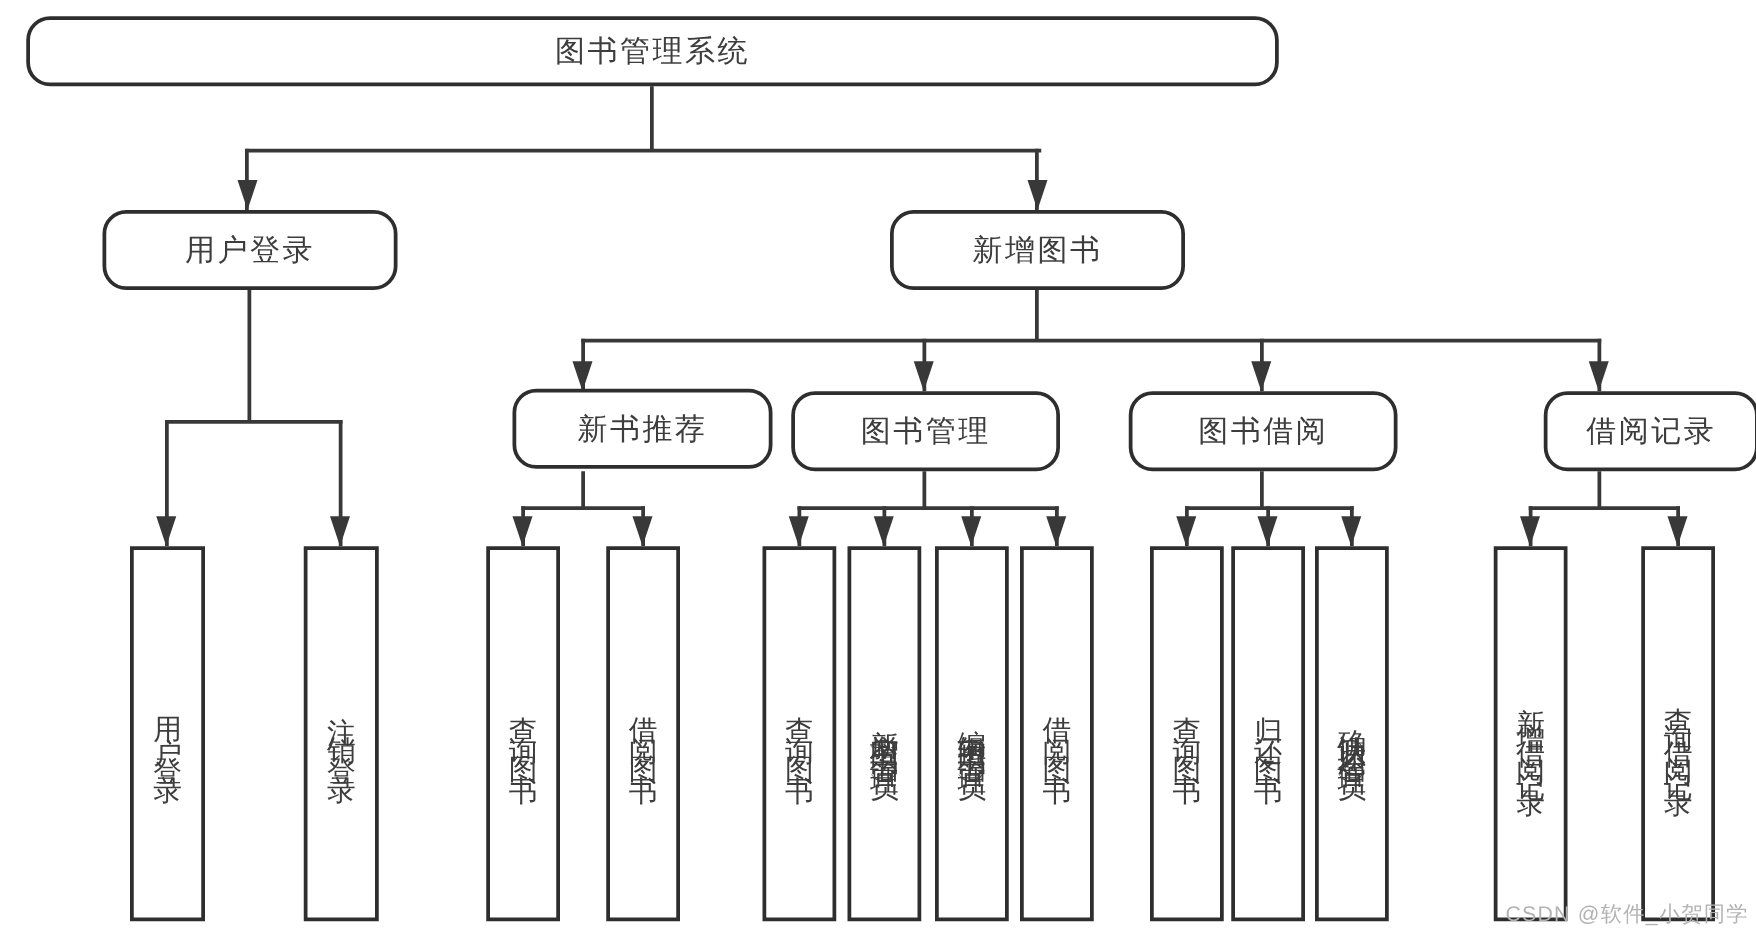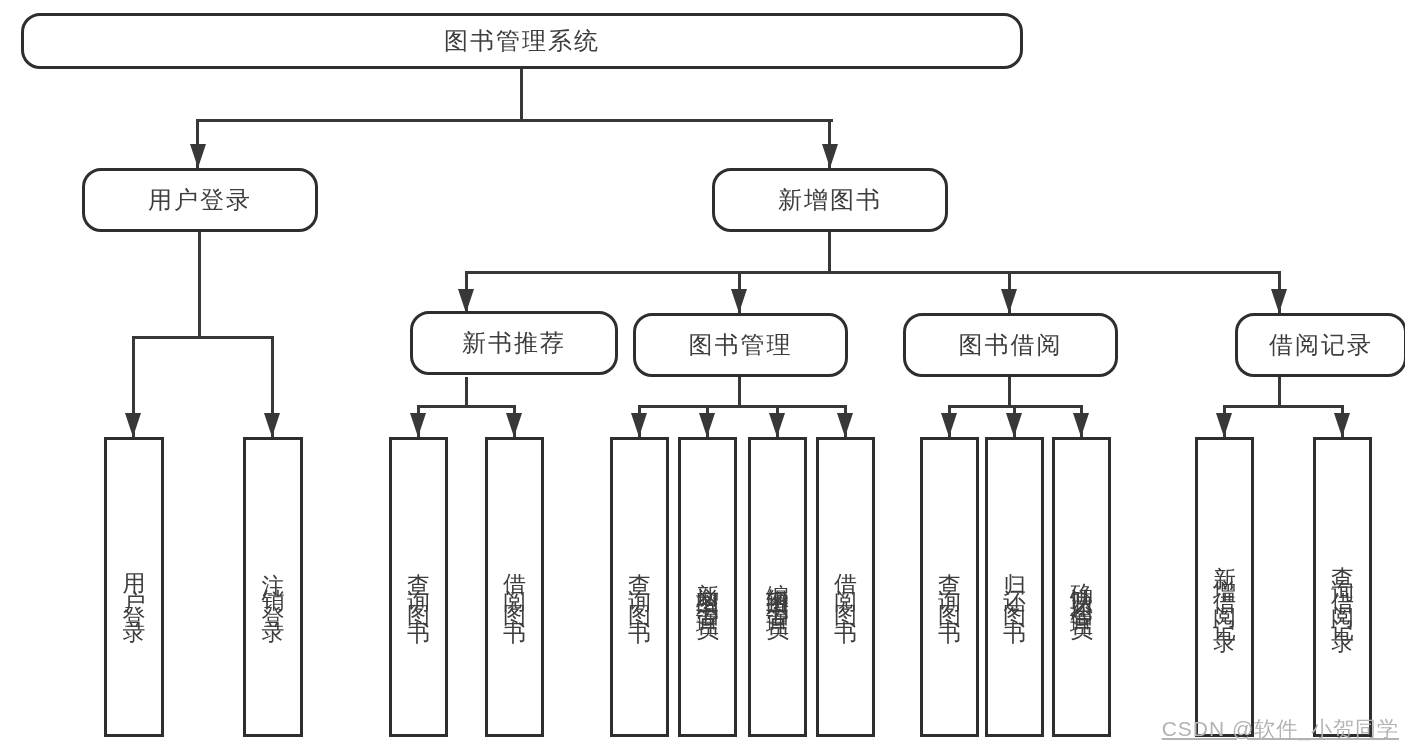--- a/index.html
+++ b/index.html
@@ -36,26 +36,25 @@
     position: absolute;
     width: 0; height: 0;
     border-left: 8px solid transparent;
     border-right: 8px solid transparent;
     border-top: 24px solid #383838;
   }
   .watermark {
     position: absolute;
     right: 6px;
     bottom: 4px;
-    font-size: 21px;
+    font-size: 17px;
     color: #b3b3b3;
     letter-spacing: 1px;
     z-index: 5;
     white-space: nowrap;
-    text-decoration: underline;
   }
 </style>
 </head>
 <body>
 
 <div class="canvas">
 
   <div class="line" style="left:520px; top:69px;  width:3px; height:52px;"></div>
   <div class="line" style="left:197px; top:119px; width:636px; height:3px;"></div>
   <div class="line" style="left:196px; top:119px; width:3px; height:49px;"></div>

